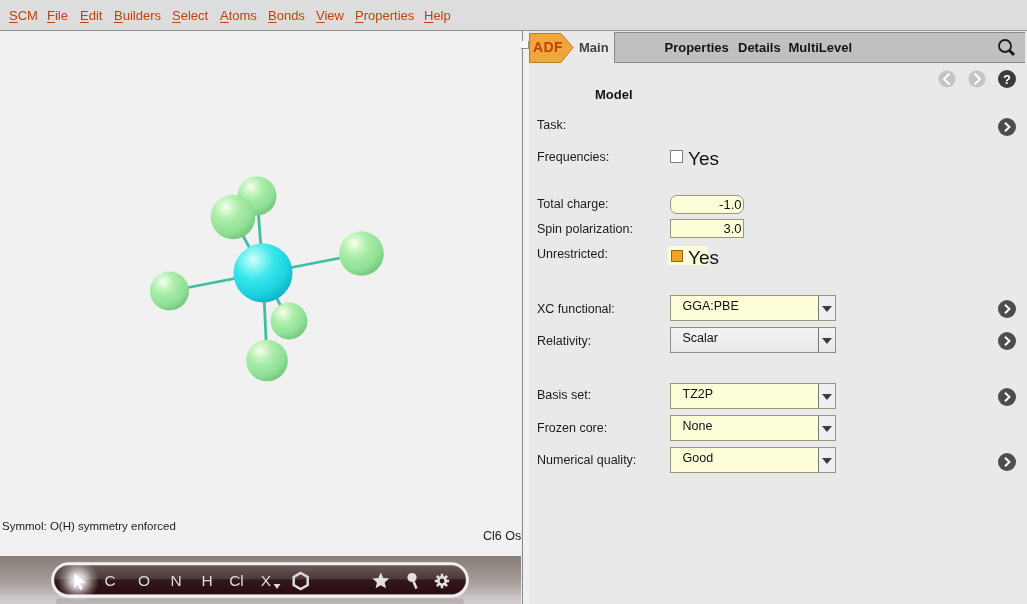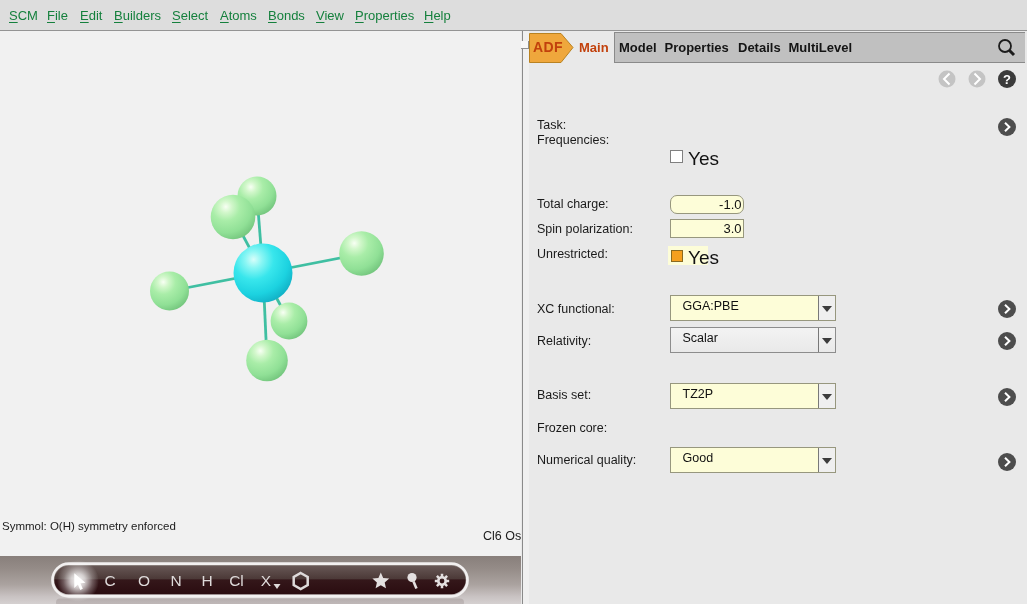--- a/index.html
+++ b/index.html
@@ -1,21 +1,21 @@
 <!DOCTYPE html>
 <html><head>
 <meta charset="utf-8">
 <style>
   html,body{margin:0;padding:0;}
   #app{position:relative;width:1027px;height:604px;background:#e9e9e9;overflow:hidden;
        font-family:"Liberation Sans",sans-serif;}
   .abs{position:absolute;}
   
   #menubar{left:0;top:0;width:1027px;height:30px;background:#dddddd;border-bottom:1px solid #949494;}
-  .mitem{position:absolute;top:7.5px;font-size:13px;color:#15803d;}
+  .mitem{position:absolute;top:7.5px;font-size:13px;color:#c2410c;}
   .mitem u{text-decoration:underline;text-underline-offset:2px;}
   
   #viewer{left:0;top:31px;width:521px;height:525px;background:#f1f1f1;}
   #symtext{left:2px;top:520px;font-size:11.5px;color:#1c1c1c;}
   #formula{top:528.5px;left:483px;font-size:12.5px;color:#1c1c1c;}
   
   #btoolbar{left:0;top:556px;width:521px;height:48px;
     background:linear-gradient(#887f7b,#948b87 25%,#aba3a0 60%,#c9c3c3 85%,#d5d0d0);}
   
   #vline{left:522px;top:31px;width:1px;height:573px;background:#8a8a8a;}
@@ -142,42 +142,42 @@
   <div class="abs" id="vline"></div>
   <div class="abs" id="vstrip"></div>
   <div class="abs" id="vhandle"></div>
 
   <div class="abs" id="rpanel"></div>
   <div class="abs" id="tabstrip"></div>
   <svg class="abs" id="adftab" width="46" height="30">
     <path d="M 0.5 0.5 L 32 0.5 L 44 14.5 L 32 29.5 L 0.5 29.5 Z" fill="#efa73c" stroke="#b98221" stroke-width="1"></path>
   </svg>
   <div class="abs" id="adftxt">ADF</div>
-  <div class="tablbl" style="left:579px;color:#c2410c;">Main</div>
-  <div class="tablbl" style="left:619px;">Model</div>
+  <div class="tablbl" style="left:579px;color:#404040;">Main</div>
+  <div class="tablbl" style="left:595px;margin-top:47px;">Model</div>
   <div class="tablbl" style="left:664.5px;">Properties</div>
   <div class="tablbl" style="left:738px;text-align:center;">Details</div>
   <div class="tablbl" style="left:788.5px;">MultiLevel</div>
   <svg class="abs" style="left:996px;top:37px" width="22" height="22">
     <circle cx="9" cy="9" r="6" fill="none" stroke="#1c1c1c" stroke-width="1.8"></circle>
     <line x1="13.5" y1="13.5" x2="18" y2="18" stroke="#1c1c1c" stroke-width="3"></line>
   </svg>
 
   <svg class="abs" style="left:936px;top:68px" width="86" height="22">
     <circle cx="11" cy="11" r="8.5" fill="#c4c4c4"></circle>
     <path d="M 13.5 5.5 L 8 11 L 13.5 16.5" fill="none" stroke="#ffffff" stroke-width="2"></path>
     <circle cx="41" cy="11" r="8.5" fill="#c4c4c4"></circle>
     <path d="M 38.5 5.5 L 44 11 L 38.5 16.5" fill="none" stroke="#ffffff" stroke-width="2"></path>
     <circle cx="71" cy="11" r="9" fill="#3b3b3b"></circle>
     <text x="71" y="15.5" text-anchor="middle" font-family="'Liberation Sans',sans-serif" font-size="13" font-weight="bold" fill="#ffffff">?</text>
   </svg>
 
   <div class="flabel" style="top:117.5px">Task:</div>
 
-  <div class="flabel" style="top:133px">Frequencies:</div>
+  <div class="flabel" style="top:150px">Frequencies:</div>
   <div class="chk" style="left:670px;top:150px"></div>
   <div class="yeslbl" style="left:688px;top:147.5px">Yes</div>
 
   <div class="flabel" style="top:196.5px">Total charge:</div>
   <input class="tinput" style="top: 195px; border-radius: 7px;" value="-1.0" readonly="">
   <div class="flabel" style="top:221.5px">Spin polarization:</div>
   <input class="tinput" style="top: 219px;" value="3.0" readonly="">
 
   <div class="flabel" style="top:246.5px">Unrestricted:</div>
   <div class="abs" style="left:668px;top:246px;width:40px;height:19px;background:#fdfdd8"></div>
@@ -200,20 +200,26 @@
     </div>
 
   <div class="flabel" style="top:388px">Basis set:</div>
   <div class="combo yel" style="top:383px">
       <span class="txt">TZ2P</span>
       <span class="acell">
         <span class="tri"></span>
       </span>
     </div>
   <div class="flabel" style="top:420.5px">Frozen core:</div>
+  <div class="combo yel" style="top:415px">
+      <span class="txt">None</span>
+      <span class="acell">
+        <span class="tri"></span>
+      </span>
+    </div>
   <div class="flabel" style="top:452.5px">Numerical quality:</div>
   <div class="combo yel" style="top:447px">
       <span class="txt">Good</span>
       <span class="acell">
         <span class="tri"></span>
       </span>
     </div>
 
   <svg class="abs" style="left:997px;top:117px" width="20" height="20">
       <circle cx="10" cy="10" r="9" fill="#4d4d4d"></circle>

